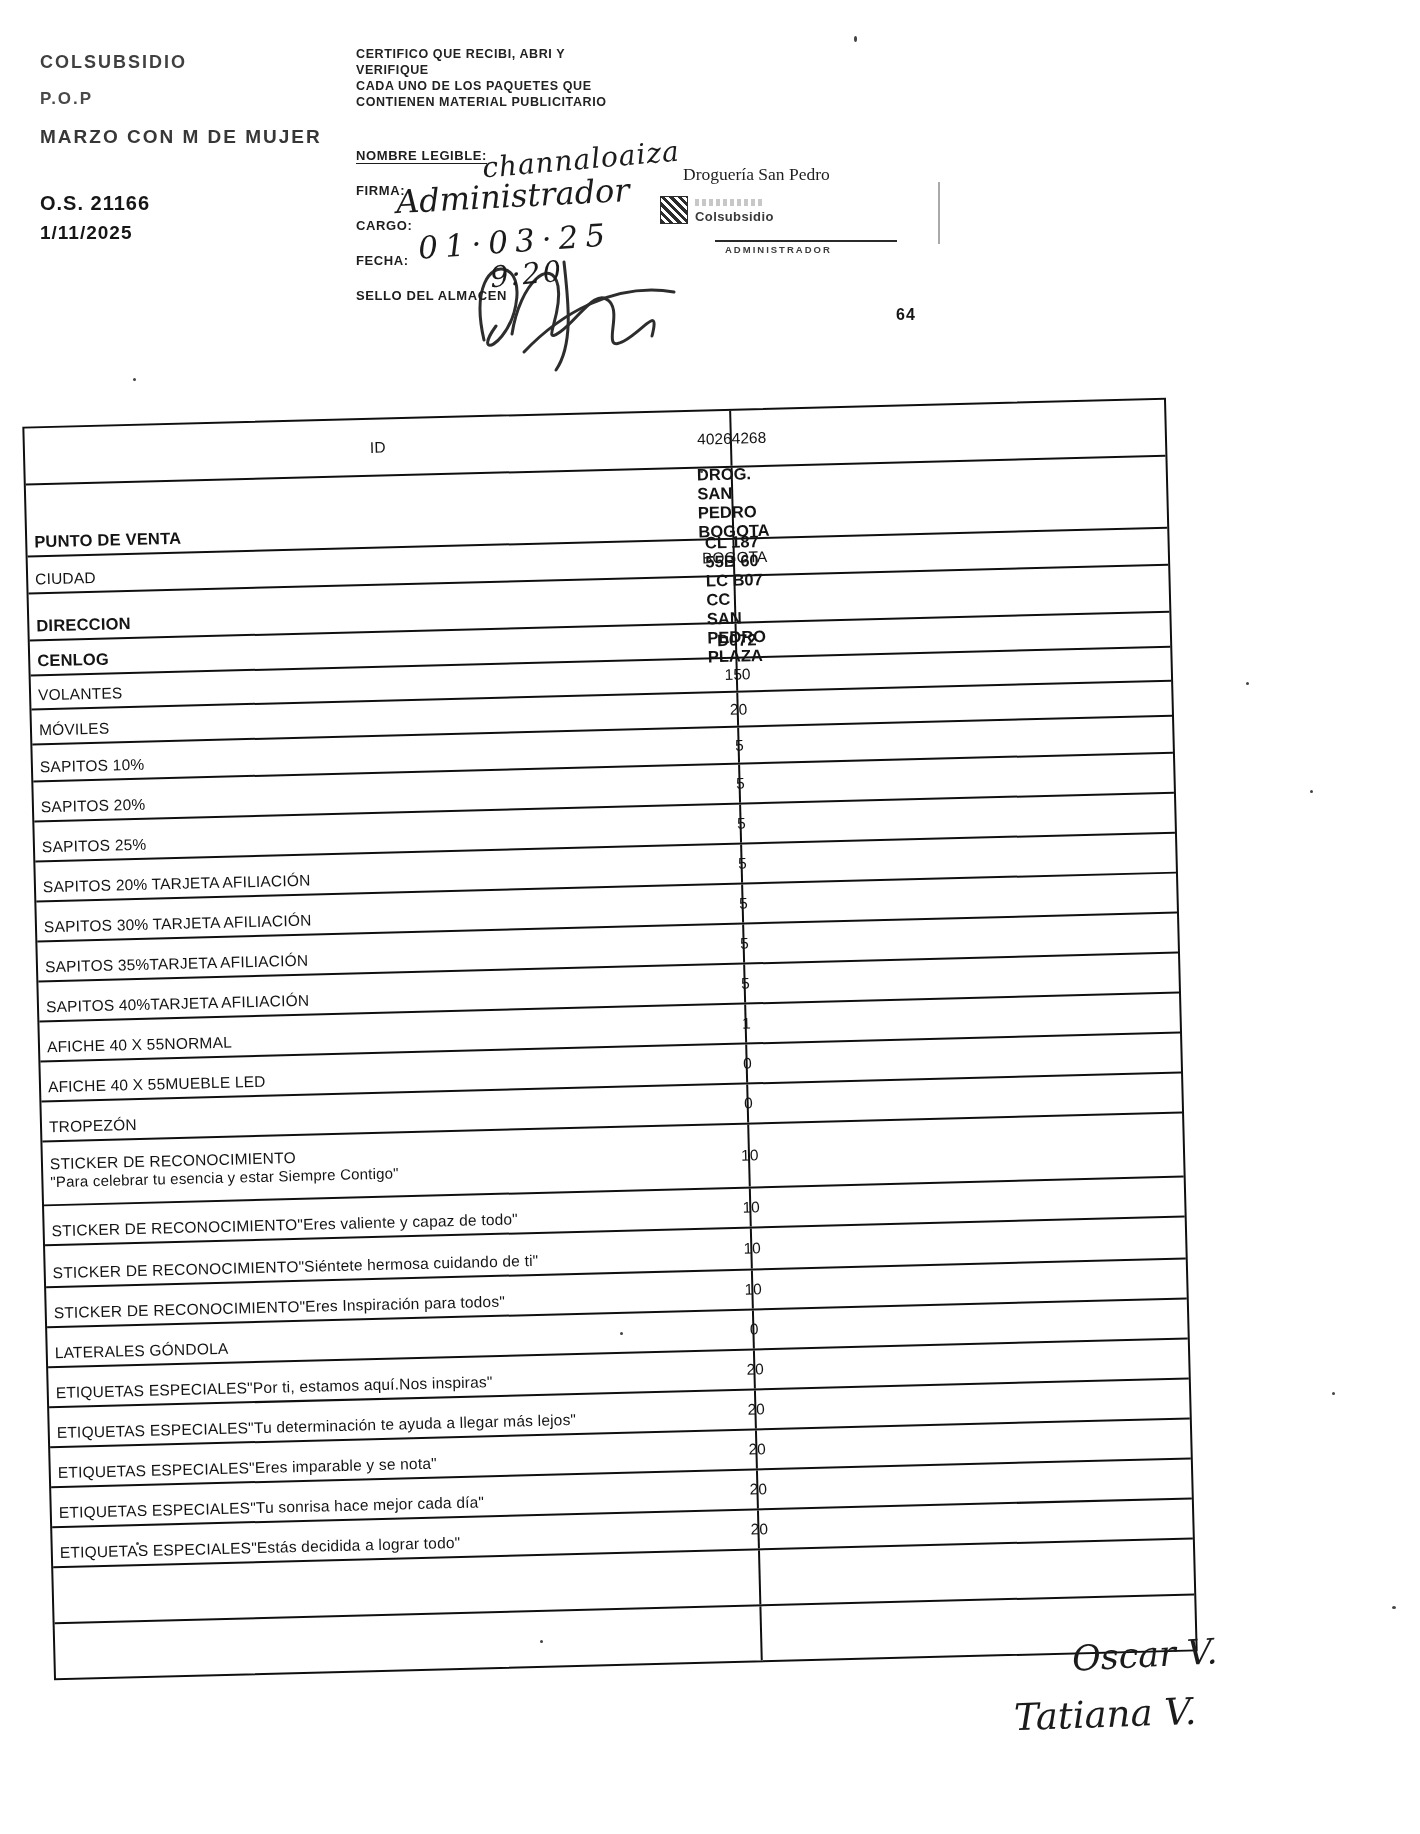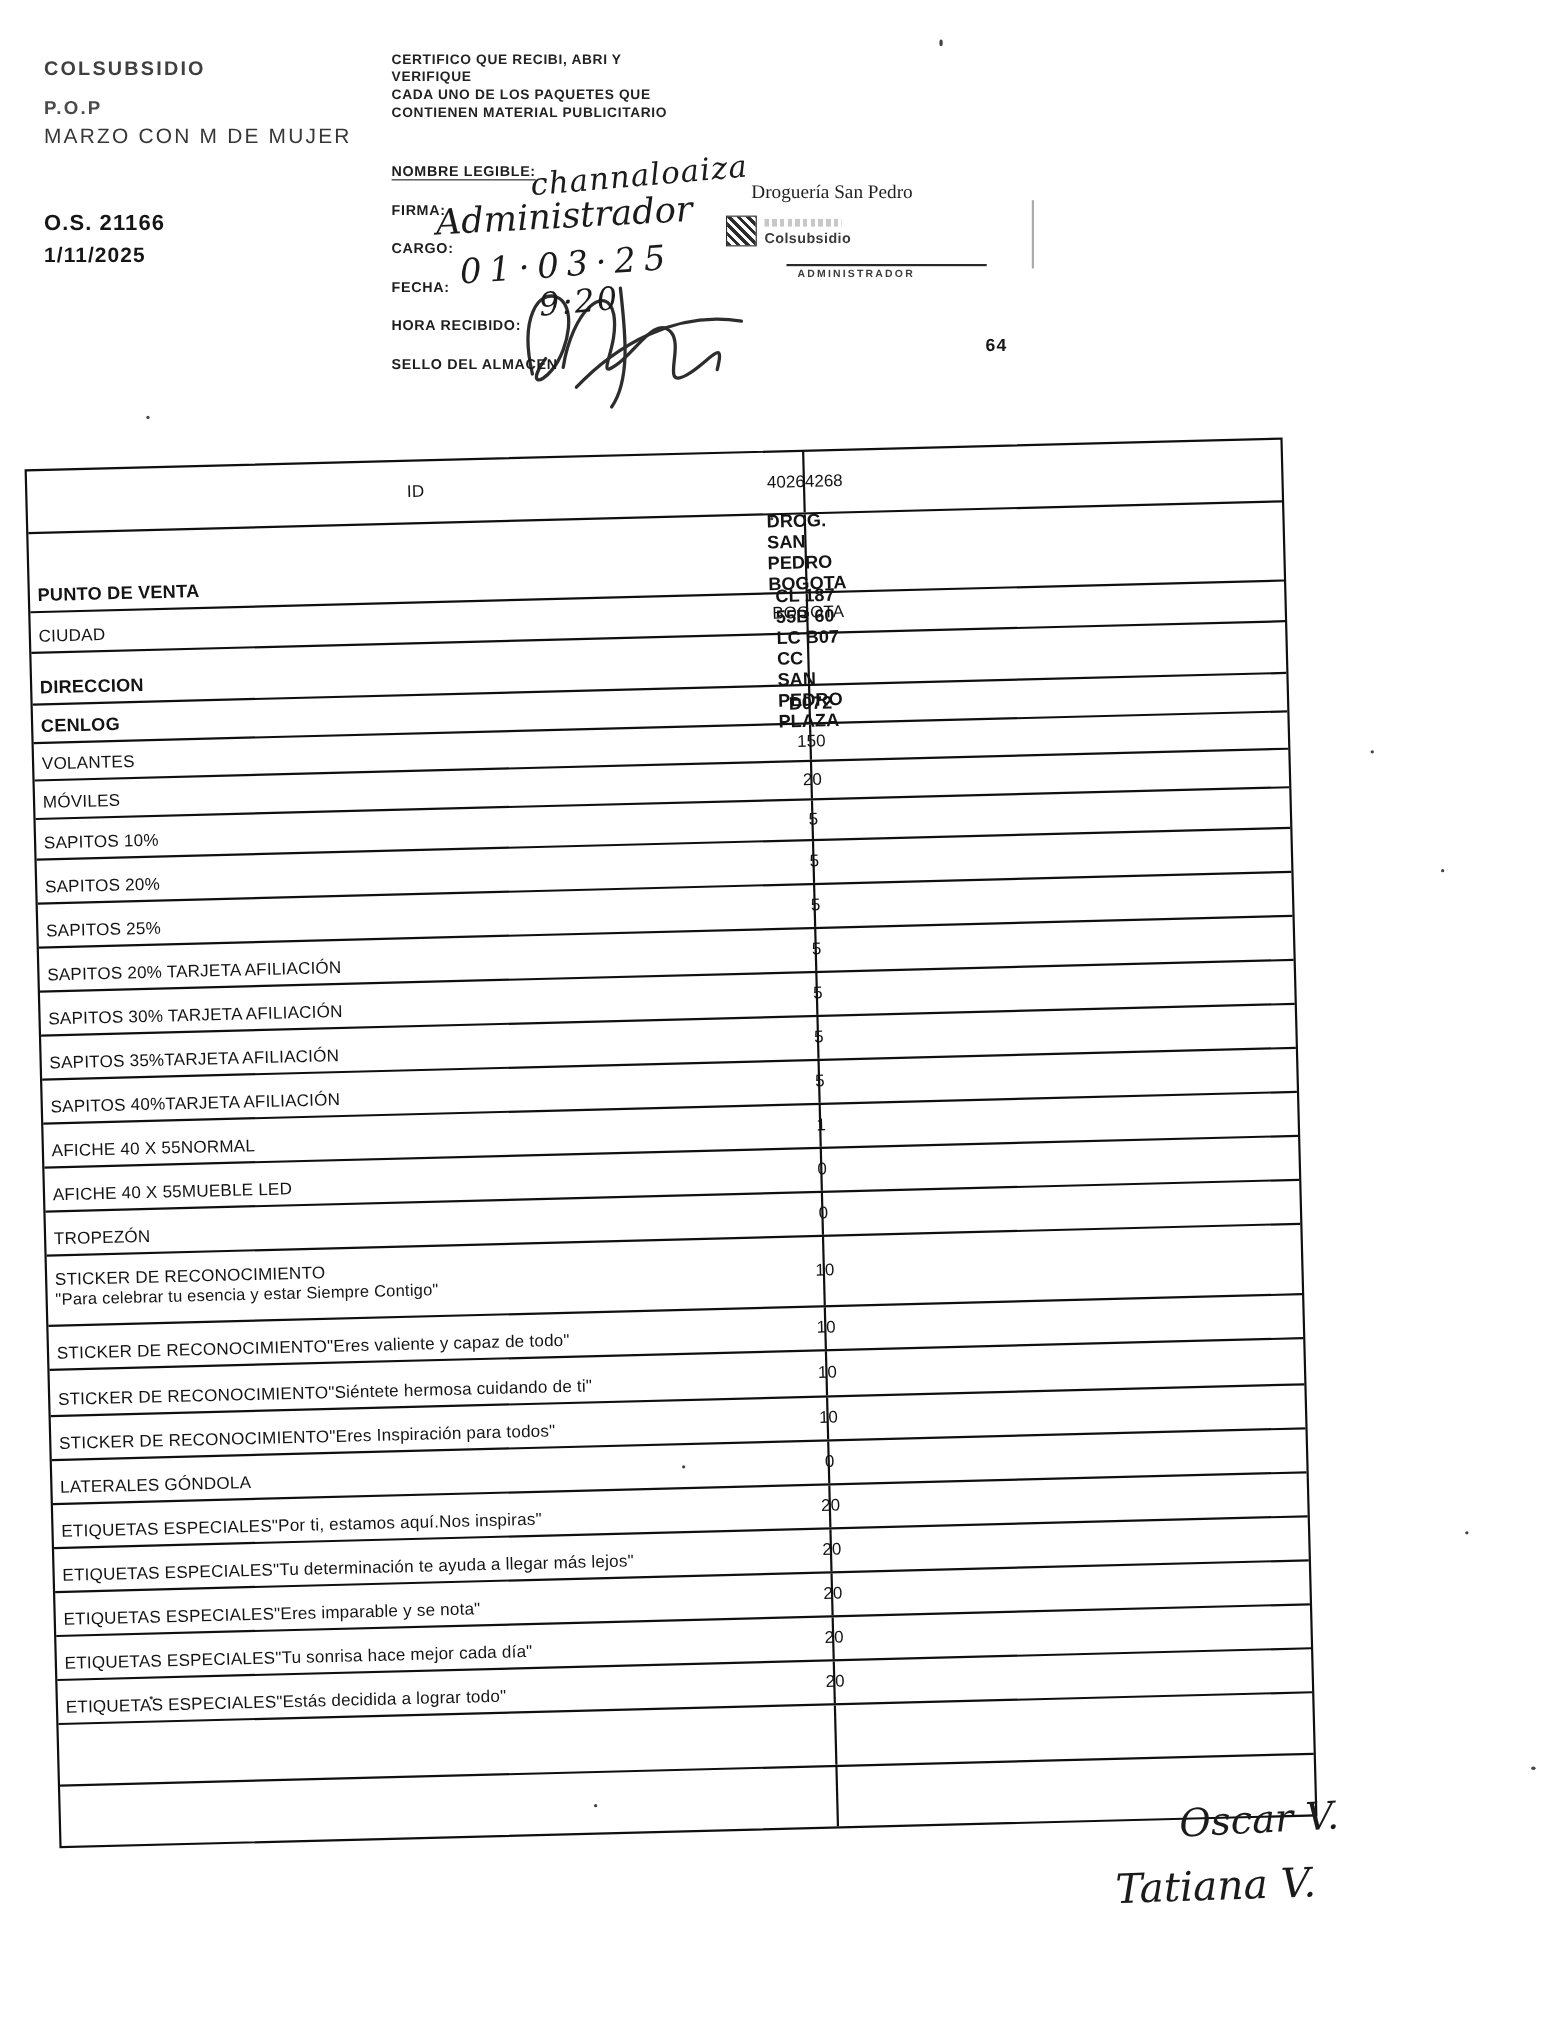--- a/index.html
+++ b/index.html
@@ -8,21 +8,21 @@
     width:1420px;height:1834px;
     background:#ffffff;
     overflow:hidden;
     font-family:"Liberation Sans",sans-serif;
     color:#161616;
   }
   
   .hdr-left{position:absolute;left:40px;top:52px;width:330px;}
   .hdr-left .co{font-size:18px;font-weight:700;letter-spacing:2px;color:#262626;opacity:.88;}
   .hdr-left .pop{font-size:17px;font-weight:700;letter-spacing:2px;margin-top:16px;color:#2a2a2a;opacity:.85;}
-  .hdr-left .campaign{font-size:19px;font-weight:400;letter-spacing:2px;margin-top:5px;color:#222;opacity:.9;}
+  .hdr-left .campaign{font-size:19px;font-weight:700;letter-spacing:2px;margin-top:17px;color:#222;opacity:.9;}
   .os-block{position:absolute;left:40px;top:192px;}
   .os-block .os{font-size:20px;font-weight:700;letter-spacing:1px;}
   .os-block .date{font-size:19px;font-weight:700;letter-spacing:1px;margin-top:7px;}
 
   
   .cert{position:absolute;left:356px;top:46px;width:330px;}
   .cert .line{font-size:12.5px;font-weight:600;letter-spacing:.6px;line-height:16px;color:#222;}
   .fields{position:absolute;left:356px;top:148px;width:330px;}
   .fields .f{font-size:13px;font-weight:700;letter-spacing:.6px;color:#1d1d1d;height:35px;}
   .fields .f.u span{text-decoration:underline;text-underline-offset:3px;}
@@ -113,21 +113,20 @@
     <div class="line">VERIFIQUE</div>
     <div class="line">CADA  UNO DE LOS PAQUETES QUE</div>
     <div class="line">CONTIENEN MATERIAL PUBLICITARIO</div>
   </div>
 
   <div class="fields">
     <div class="f u"><span>NOMBRE LEGIBLE:</span></div>
     <div class="f"><span>FIRMA:</span></div>
     <div class="f"><span>CARGO:</span></div>
     <div class="f"><span>FECHA:</span></div>
-    <div class="f"><span>HORA RECIBIDO:</span></div>
     <div class="f"><span>SELLO DEL ALMACEN</span></div>
   </div>
 
   <div class="hw hw-name">channaloaiza</div>
   <div class="hw hw-cargo">Administrador</div>
   <div class="hw hw-fecha">01·03·25</div>
   <div class="hw hw-hora">9:20</div>
 
   <svg class="sello-svg" width="220" height="130" viewBox="0 0 220 130">
     <g fill="none" stroke="#1c1c1c" stroke-width="3" stroke-linecap="round" opacity="0.92">

